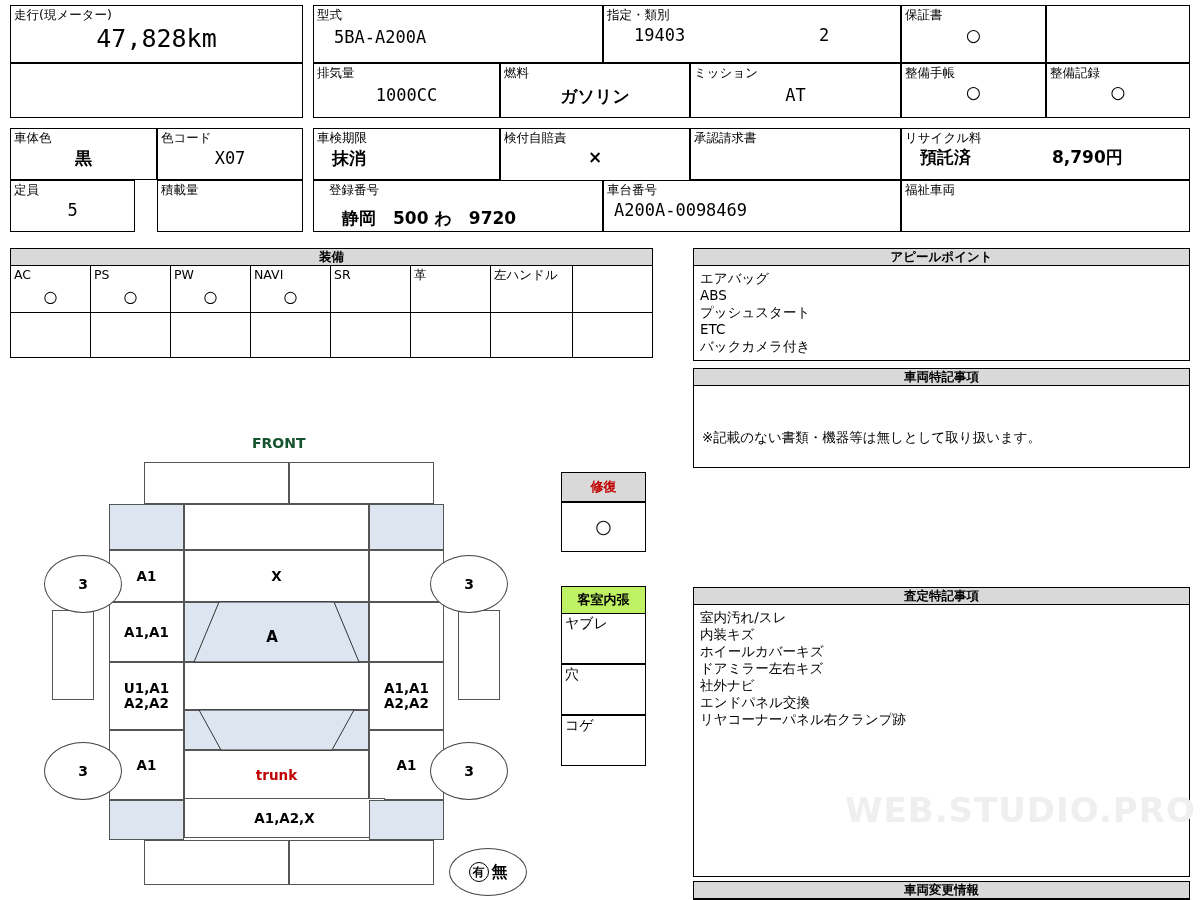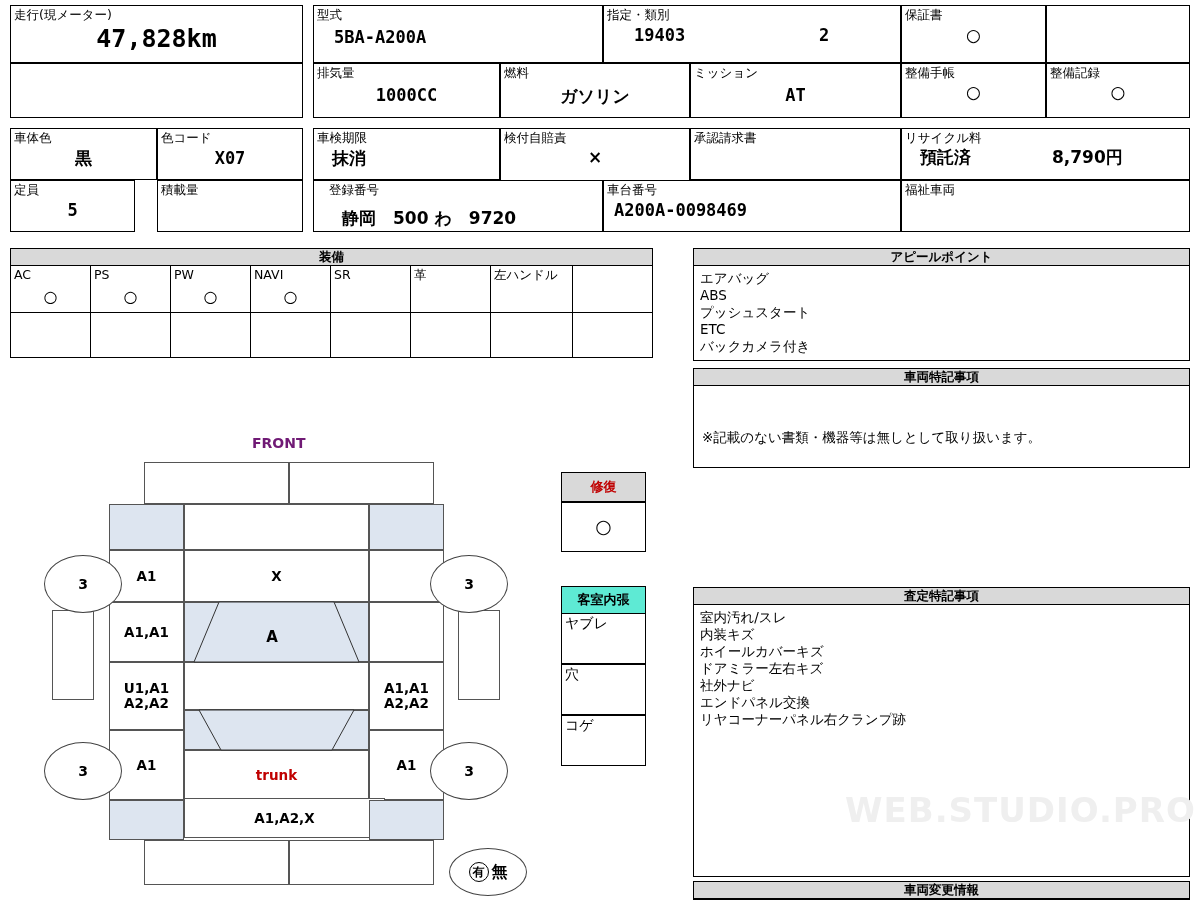--- a/index.html
+++ b/index.html
@@ -8,31 +8,31 @@
     width: 1200px; height: 900px;
     background: #ffffff;
     font-family: "DejaVu Sans", "Liberation Sans", sans-serif;
     color: #000;
     overflow: hidden;
   }
   .page { position: relative; width: 1200px; height: 900px; }
 
   .box { position: absolute; border: 1px solid #000; background: #fff; }
   .lbl { font-size: 12.5px; line-height: 1.05; padding: 2px 0 0 3px; }
-  .val { font-size: 17px; font-weight: bold; text-align: center; font-family: "DejaVu Sans Mono", "Liberation Mono", monospace; }
+  .val { font-size: 17px; font-weight: normal; text-align: center; font-family: "DejaVu Sans Mono", "Liberation Mono", monospace; }
   .valjp { font-size: 17px; font-weight: bold; text-align: center; }
   .hdr { background: #d9d9d9; text-align: center; font-size: 12.5px; font-weight: bold; border-bottom: 1px solid #000; line-height: 16px; height: 17px; }
   .listbox { font-size: 13.5px; line-height: 17px; padding: 4px 0 0 6px; white-space: pre-line; }
 
   
   .dg { position: absolute; border: 1px solid #555; background: #fff; font-size: 13.5px; font-weight: bold; display: flex; align-items: center; justify-content: center; text-align: center; line-height: 1.1; }
   .shade { background: #dde5f0; }
   .oval { position: absolute; border: 1px solid #444; border-radius: 50%; background: #fff; display: flex; align-items: center; justify-content: center; font-size: 14px; font-weight: bold; }
   .red { color: #c00000; }
-  .blue { color: #701a75; }
+  .blue { color: #14532d; }
   .wm { position: absolute; color: #efefef; font-size: 34px; font-weight: bold; letter-spacing: 1px; }
 </style>
 </head>
 <body>
 
 <div class="page">
 
   <div class="box" style="left:10px;top:5px;width:293px;height:58px;">
     <div class="lbl">走行(現メーター)</div>
     <div class="val" style="margin-top:3px;font-size:25px;">47,828km</div>
@@ -208,21 +208,21 @@
 
   <div class="wm" style="left:845px;top:790px;">WEB.STUDIO.PRO</div>
 
   <div class="box" style="left:561px;top:472px;width:85px;height:30px;background:#d9d9d9;">
     <div style="text-align:center;font-size:13px;font-weight:bold;line-height:28px;" class="red">修復</div>
   </div>
   <div class="box" style="left:561px;top:502px;width:85px;height:50px;">
     <div style="text-align:center;font-size:19px;line-height:46px;">○</div>
   </div>
 
-  <div class="box" style="left:561px;top:586px;width:85px;height:35px;background:#5eead4;">
+  <div class="box" style="left:561px;top:586px;width:85px;height:35px;background:#bef264;">
     <div style="text-align:center;font-size:13px;font-weight:bold;line-height:25px;">客室内張</div>
   </div>
   <div class="box" style="left:561px;top:613px;width:85px;height:51px;">
     <div class="lbl" style="font-size:14px;">ヤブレ</div>
   </div>
   <div class="box" style="left:561px;top:664px;width:85px;height:51px;">
     <div class="lbl" style="font-size:14px;">穴</div>
   </div>
   <div class="box" style="left:561px;top:715px;width:85px;height:51px;">
     <div class="lbl" style="font-size:14px;">コゲ</div>

